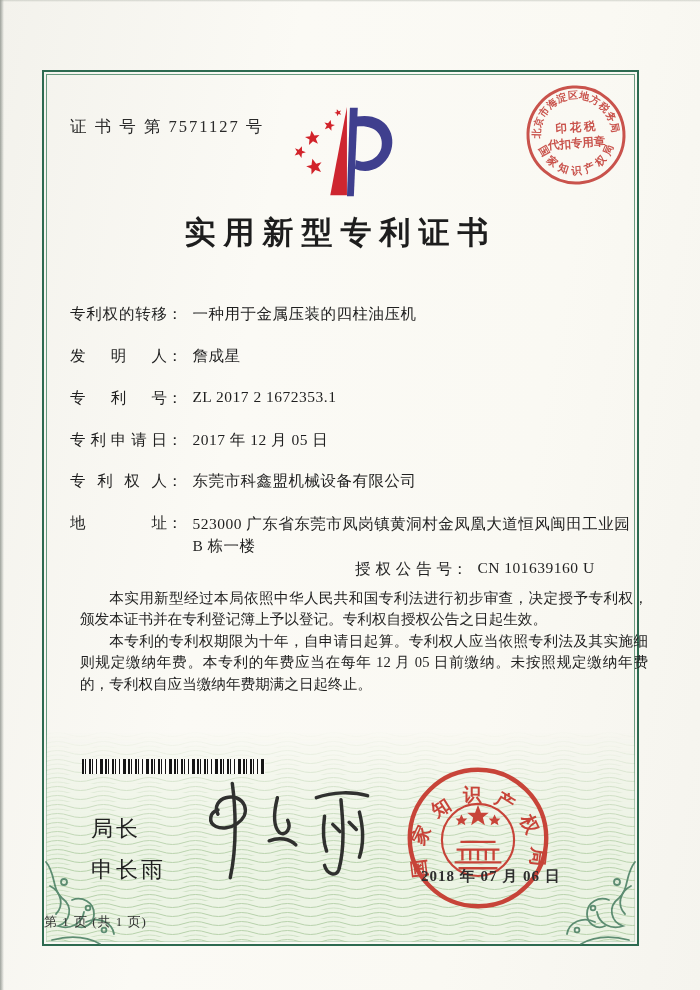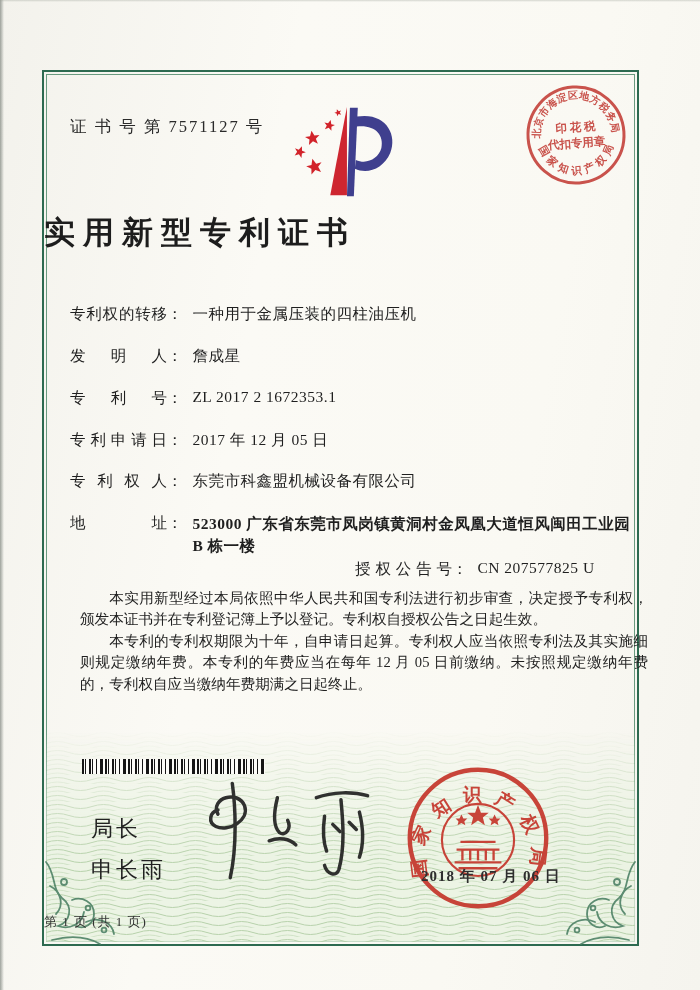--- a/index.html
+++ b/index.html
@@ -39,32 +39,32 @@
   .flourish-right{ right:-2px; bottom:-4px; transform:scaleX(-1); }
   
   .cert-no{
     position:absolute; left:26px; top:44px;
     font-size:16.5px; letter-spacing:2px; color:#2a2a2a;
   }
   .logo{ position:absolute; left:242px; top:30px; width:118px; height:102px; }
   .tax-stamp{ position:absolute; left:477px; top:8px; width:110px; height:110px; opacity:.92; transform:rotate(-4deg); }
   .title{
     position:absolute; left:0; top:140px; width:100%;
-    font-size:31px; font-weight:bold;
+    text-align:center; font-size:31px; font-weight:bold;
     letter-spacing:8px; color:#1d1d1d;
   }
   
   .field{ position:absolute; left:26px; font-size:15.5px; color:#1f1f1f; white-space:nowrap; }
   .flabel{
     display:inline-block; width:97px; vertical-align:top;
     text-align:justify; text-align-last:justify; text-justify:inter-character;
   }
   .colon{ display:inline-block; vertical-align:top; }
   .fvalue{ display:inline-block; vertical-align:top; margin-left:6px; letter-spacing:.5px; }
-  .fvalue.wrap{ white-space:normal; width:452px; line-height:22px;font-weight:bold; }
+  .fvalue.wrap{ white-space:normal; width:452px; line-height:22px; }
   .field-grant-no{ left:311px; }
   
   .body-text{
     position:absolute; left:36px; top:516px; width:568px;
     font-size:14.6px; line-height:21.4px; text-align:justify; color:#1f1f1f;
   }
   .body-text p{ text-indent:2em; }
   
   .barcode{
     position:absolute; left:38px; top:687px; width:183px; height:15px;
@@ -198,21 +198,21 @@
     <div class="field" style="top:399px">
       <span class="flabel">专利权人</span><span class="colon">：</span>
       <span class="fvalue">东莞市科鑫盟机械设备有限公司</span>
     </div>
     <div class="field" style="top:441px">
       <span class="flabel">地址</span><span class="colon">：</span>
       <span class="fvalue wrap">523000 广东省东莞市凤岗镇黄洞村金凤凰大道恒风闽田工业园 B 栋一楼</span>
     </div>
     <div class="field field-grant-no" style="top:487px">
       <span class="flabel">授权公告号</span><span class="colon">：</span>
-      <span class="fvalue">CN 207577825 U</span>
+      <span class="fvalue">CN 101639160 U</span>
     </div>
 
     <div class="body-text">
       <p>本实用新型经过本局依照中华人民共和国专利法进行初步审查，决定授予专利权，颁发本证书并在专利登记簿上予以登记。专利权自授权公告之日起生效。</p>
       <p>本专利的专利权期限为十年，自申请日起算。专利权人应当依照专利法及其实施细则规定缴纳年费。本专利的年费应当在每年 12 月 05 日前缴纳。未按照规定缴纳年费的，专利权自应当缴纳年费期满之日起终止。</p>
     </div>
 
     <div class="barcode"></div>
 
     <div class="official">

